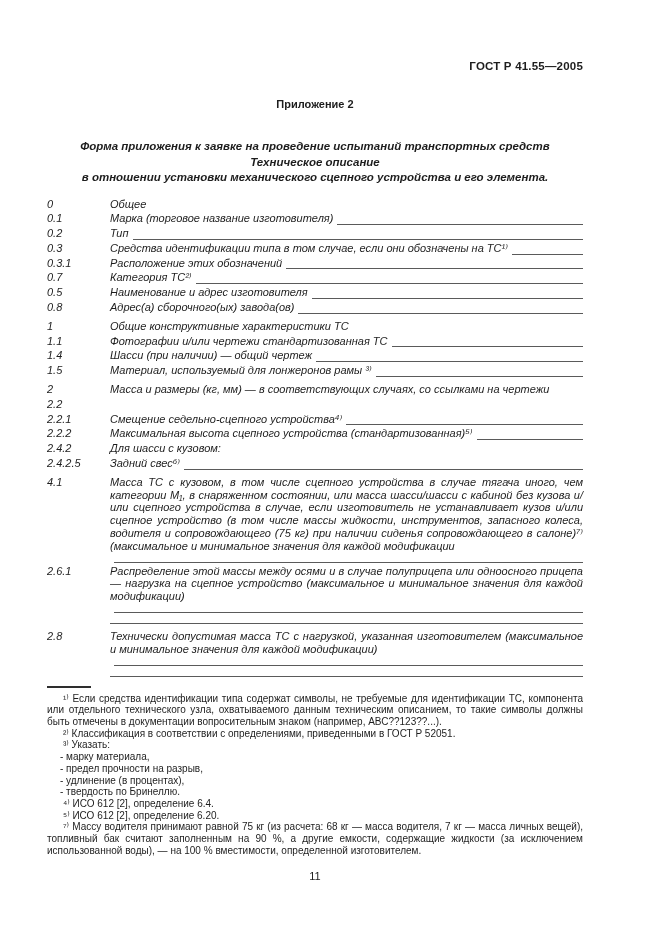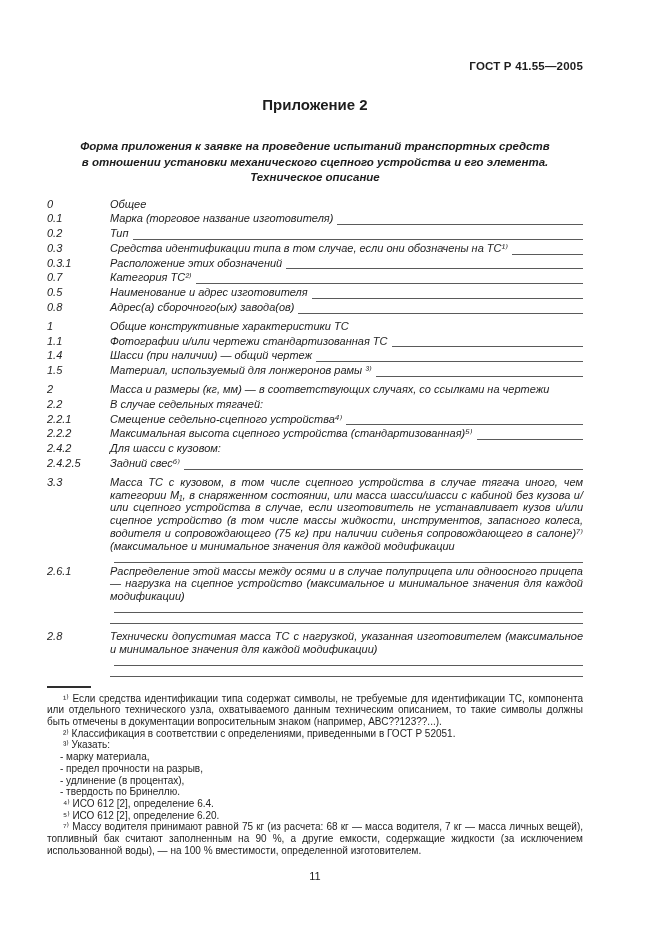--- a/index.html
+++ b/index.html
@@ -9,21 +9,21 @@
     font-family:"Liberation Sans","DejaVu Sans",sans-serif;
     position:relative; overflow:hidden;
   }
   .content { padding:0 78px 0 47px; }
   .doc-code {
     padding-top:60px; text-align:right; font-weight:bold;
     font-size:11.5px; letter-spacing:0.2px;
   }
   .annex {
     margin-top:26px; text-align:center; font-weight:bold;
-    font-size:15px; line-height:13px;
+    font-size:11px; line-height:13px;
   }
   .form-title {
     margin-top:28px; text-align:center; font-weight:bold; font-style:italic;
     font-size:11.5px; line-height:15.5px;
   }
   .items {
     margin-top:12px; font-style:italic; font-size:11px; line-height:12.8px;
   }
   .item { display:flex; margin-bottom:2px; }
   .item.gap { margin-top:6px; }
@@ -57,22 +57,22 @@
   <div class="content">
 
     <div class="doc-code">ГОСТ Р 41.55—2005</div>
 
     <div class="annex">
       <div>Приложение 2</div>
     </div>
 
     <div class="form-title">
       <div>Форма приложения к заявке на проведение испытаний транспортных средств</div>
+      <div>Техническое описание</div>
       <div>в отношении установки механического сцепного устройства и его элемента.</div>
-      <div>Техническое описание</div>
     </div>
 
     <div class="items">
         <div class="item">
           <span class="item-num">0</span>
           <span class="item-body">
             <span class="item-text">Общее</span>
           </span>
         </div>
         <div class="item">
@@ -152,23 +152,20 @@
           </span>
         </div>
         <div class="item gap">
           <span class="item-num">2</span>
           <span class="item-body">
             <span class="item-text">Масса и размеры (кг, мм) — в соответствующих случаях, со ссылками на чертежи</span>
           </span>
         </div>
         <div class="item">
           <span class="item-num">2.2</span>
-          <span class="item-body">
-            <span class="item-text">В случае седельных тягачей:</span>
-          </span>
         </div>
         <div class="item">
           <span class="item-num">2.2.1</span>
           <span class="item-body">
             <span class="item-text">Смещение седельно-сцепного устройства⁴⁾</span>
             <span class="fill"></span>
           </span>
         </div>
         <div class="item">
           <span class="item-num">2.2.2</span>
@@ -184,21 +181,21 @@
           </span>
         </div>
         <div class="item">
           <span class="item-num">2.4.2.5</span>
           <span class="item-body">
             <span class="item-text">Задний свес⁶⁾</span>
             <span class="fill"></span>
           </span>
         </div>
         <div class="item gap">
-          <span class="item-num">3.3</span>
+          <span class="item-num">4.1</span>
           <span class="item-body">
             <span class="item-text">Масса ТС с кузовом, в том числе сцепного устройства в случае тягача иного, чем категории М₁, в снаряженном состоянии, или масса шасси/шасси с кабиной без кузова и/или сцепного устройства в случае, если изготовитель не устанавливает кузов и/или сцепное устройство (в том числе массы жидкости, инструментов, запасного колеса, водителя и сопровождающего (75 кг) при наличии сиденья сопровождающего в салоне)⁷⁾ (максимальное и минимальное значения для каждой модификации</span>
             <span class="fill"></span>
           </span>
         </div>
         <div class="item">
           <span class="item-num">2.6.1</span>
           <span class="item-body">
             <span class="item-text">Распределение этой массы между осями и в случае полуприцепа или одноосного прицепа — нагрузка на сцепное устройство (максимальное и минимальное значения для каждой модификации)</span>
             <span class="fill"></span>

